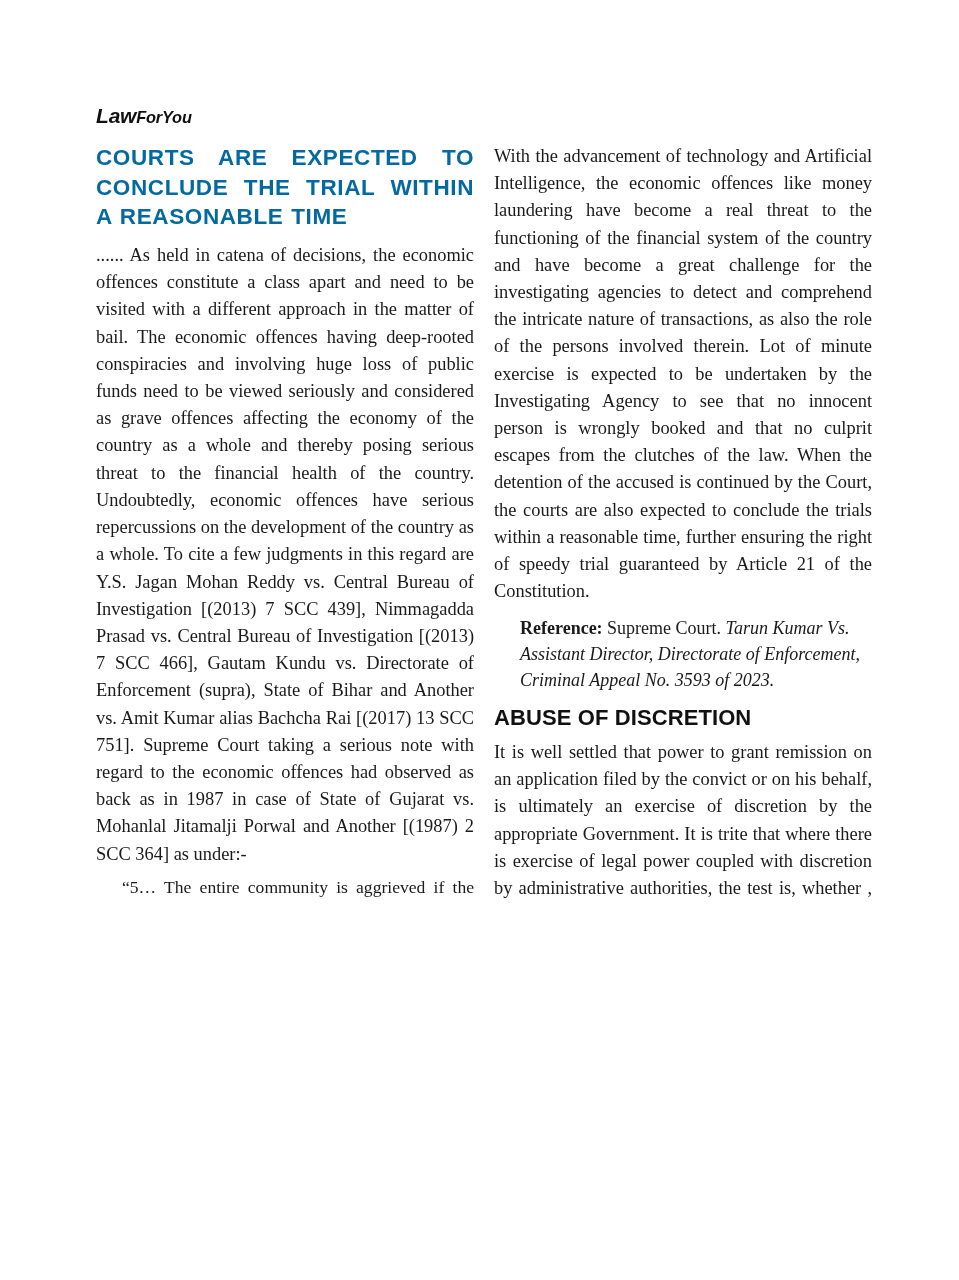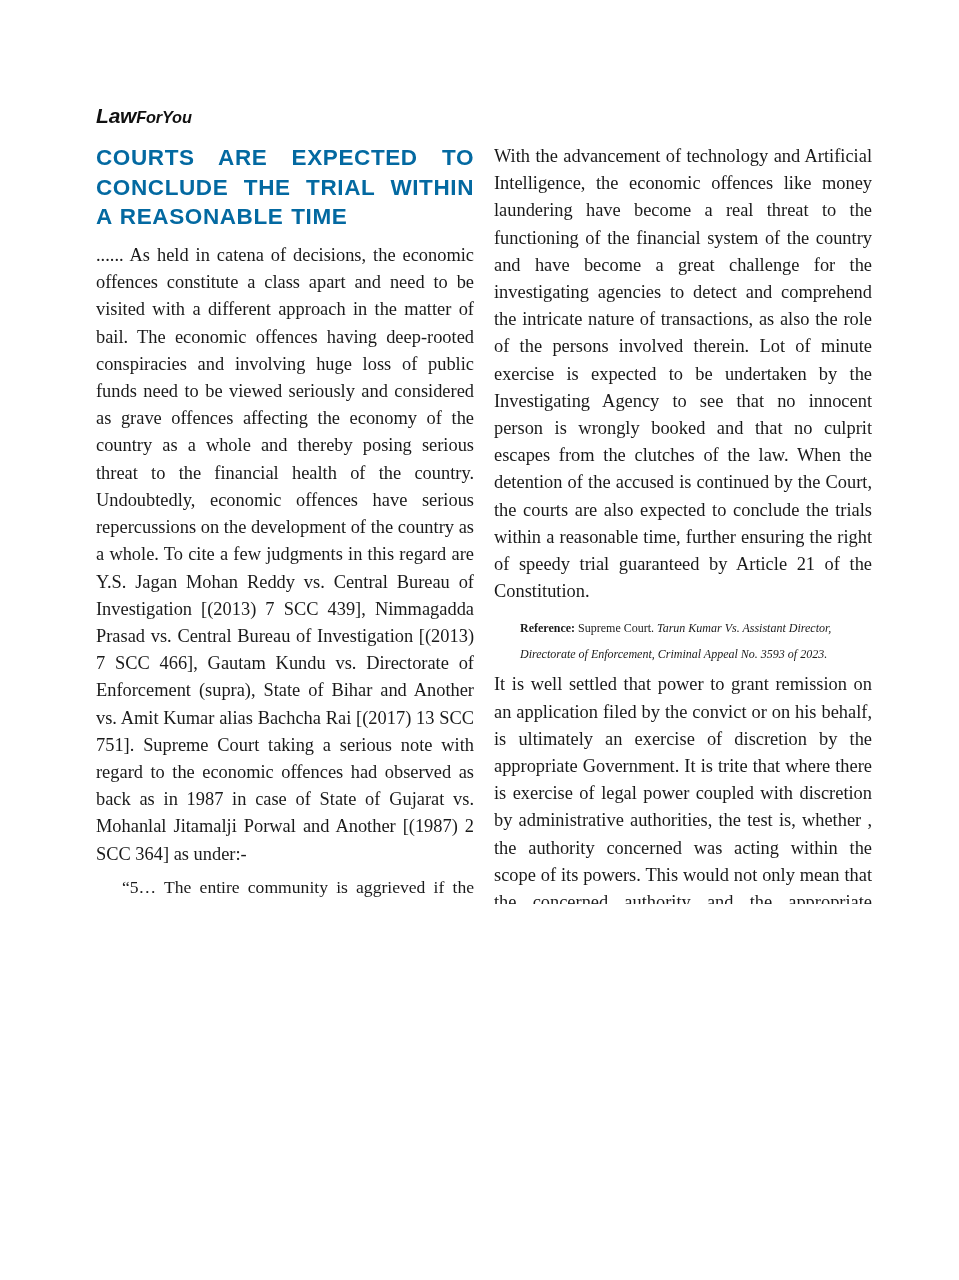--- a/index.html
+++ b/index.html
@@ -100,21 +100,21 @@
     font-size: 18.4px;
     line-height: 27.2px;
     text-align: justify;
     text-align-last: left;
     text-indent: 26px;
     color: #1a1a1a;
   }
   p.reference {
     margin: 10px 0 4px 0;
     padding-left: 26px;
-    font-size: 12px;
+    font-size: 18px;
     line-height: 26px;
     font-style: italic;
     text-align: left;
     color: #1a1a1a;
   }
   p.reference .ref-label {
     font-style: normal;
     font-weight: bold;
   }
   p.reference .ref-court {
@@ -163,20 +163,21 @@
 
     <div class="col col-left">
       <h1 class="article-title">COURTS ARE EXPECTED TO CONCLUDE THE TRIAL WITHIN A REASONABLE TIME</h1>
       <p class="body-text">...... As held in catena of decisions, the economic offences constitute a class apart and need to be visited with a different approach in the matter of bail. The economic offences having deep-rooted conspiracies and involving huge loss of public funds need to be viewed seriously and considered as grave offences affecting the economy of the country as a whole and thereby posing serious threat to the financial health of the country. Undoubtedly, economic offences have serious repercussions on the development of the country as a whole. To cite a few judgments in this regard are Y.S. Jagan Mohan Reddy vs. Central Bureau of Investigation [(2013) 7 SCC 439], Nimmagadda Prasad vs. Central Bureau of Investigation [(2013) 7 SCC 466], Gautam Kundu vs. Directorate of Enforcement (supra), State of Bihar and Another vs. Amit Kumar alias Bachcha Rai [(2017) 13 SCC 751]. Supreme Court taking a serious note with regard to the economic offences had observed as back as in 1987 in case of State of Gujarat vs. Mohanlal Jitamalji Porwal and Another [(1987) 2 SCC 364] as under:-</p>
       <p class="quote-block">“5… The entire community is aggrieved if the economic offenders who ruin the economy of the State are not brought to books. A murder may be committed in the heat of moment upon passions being aroused. An economic offence is committed with cool calculation and deliberate design with an eye on personal profit regardless of the consequence to the community. A disregard for the interest of the community can be manifested only at the cost of forfeiting the trust and faith of the community in the system to administer justice in an even-handed manner without fear of criticism from the quarters which view white collar crimes with a permissive eye unmindful of the damage done to the</p>
     </div>
 
     <div class="col col-right">
       <p class="body-text">With the advancement of technology and Artificial Intelligence, the economic offences like money laundering have become a real threat to the functioning of the financial system of the country and have become a great challenge for the investigating agencies to detect and comprehend the intricate nature of transactions, as also the role of the persons involved therein. Lot of minute exercise is expected to be undertaken by the Investigating Agency to see that no innocent person is wrongly booked and that no culprit escapes from the clutches of the law. When the detention of the accused is continued by the Court, the courts are also expected to conclude the trials within a reasonable time, further ensuring the right of speedy trial guaranteed by  Article 21 of the Constitution.</p>
       <p class="reference"><span class="ref-label">Reference:</span><span class="ref-court"> Supreme Court. </span><span>Tarun Kumar Vs. Assistant Director, Directorate of Enforcement, Criminal Appeal No. 3593 of 2023.</span></p>
+      <h2 class="section-title">ABUSE OF DISCRETION</h2>
       <p class="body-text">It is well settled that power to grant remission on an application filed by the convict or on his behalf, is ultimately an exercise of discretion by the appropriate Government. It is trite that where there is exercise of legal power coupled with discretion by administrative authorities, the test is, whether , the authority concerned was acting within the scope of its powers. This would not only mean that the concerned authority and the appropriate Government had not only the jurisdiction and authority vested to exercise its powers but it exercised its powers in accordance with law i.e. not in an arbitrary or perverse manner without regard to the actual facts or unreasonably or which would lead to a conclusion in the mind of the Court that there has been an improper exercise of discretion. If there is improper exercise of discretion, it is an instance of an abuse of discretion. There can be abuse of discretion when the administrative order or exercise of discretion smacks of mala fides or when it is for any</p>
     </div>
 
   </div>
 
   <div class="footer-rule"></div>
 
   <div class="footer">
     <span class="page-number">234</span>
     <span class="sep"></span>

